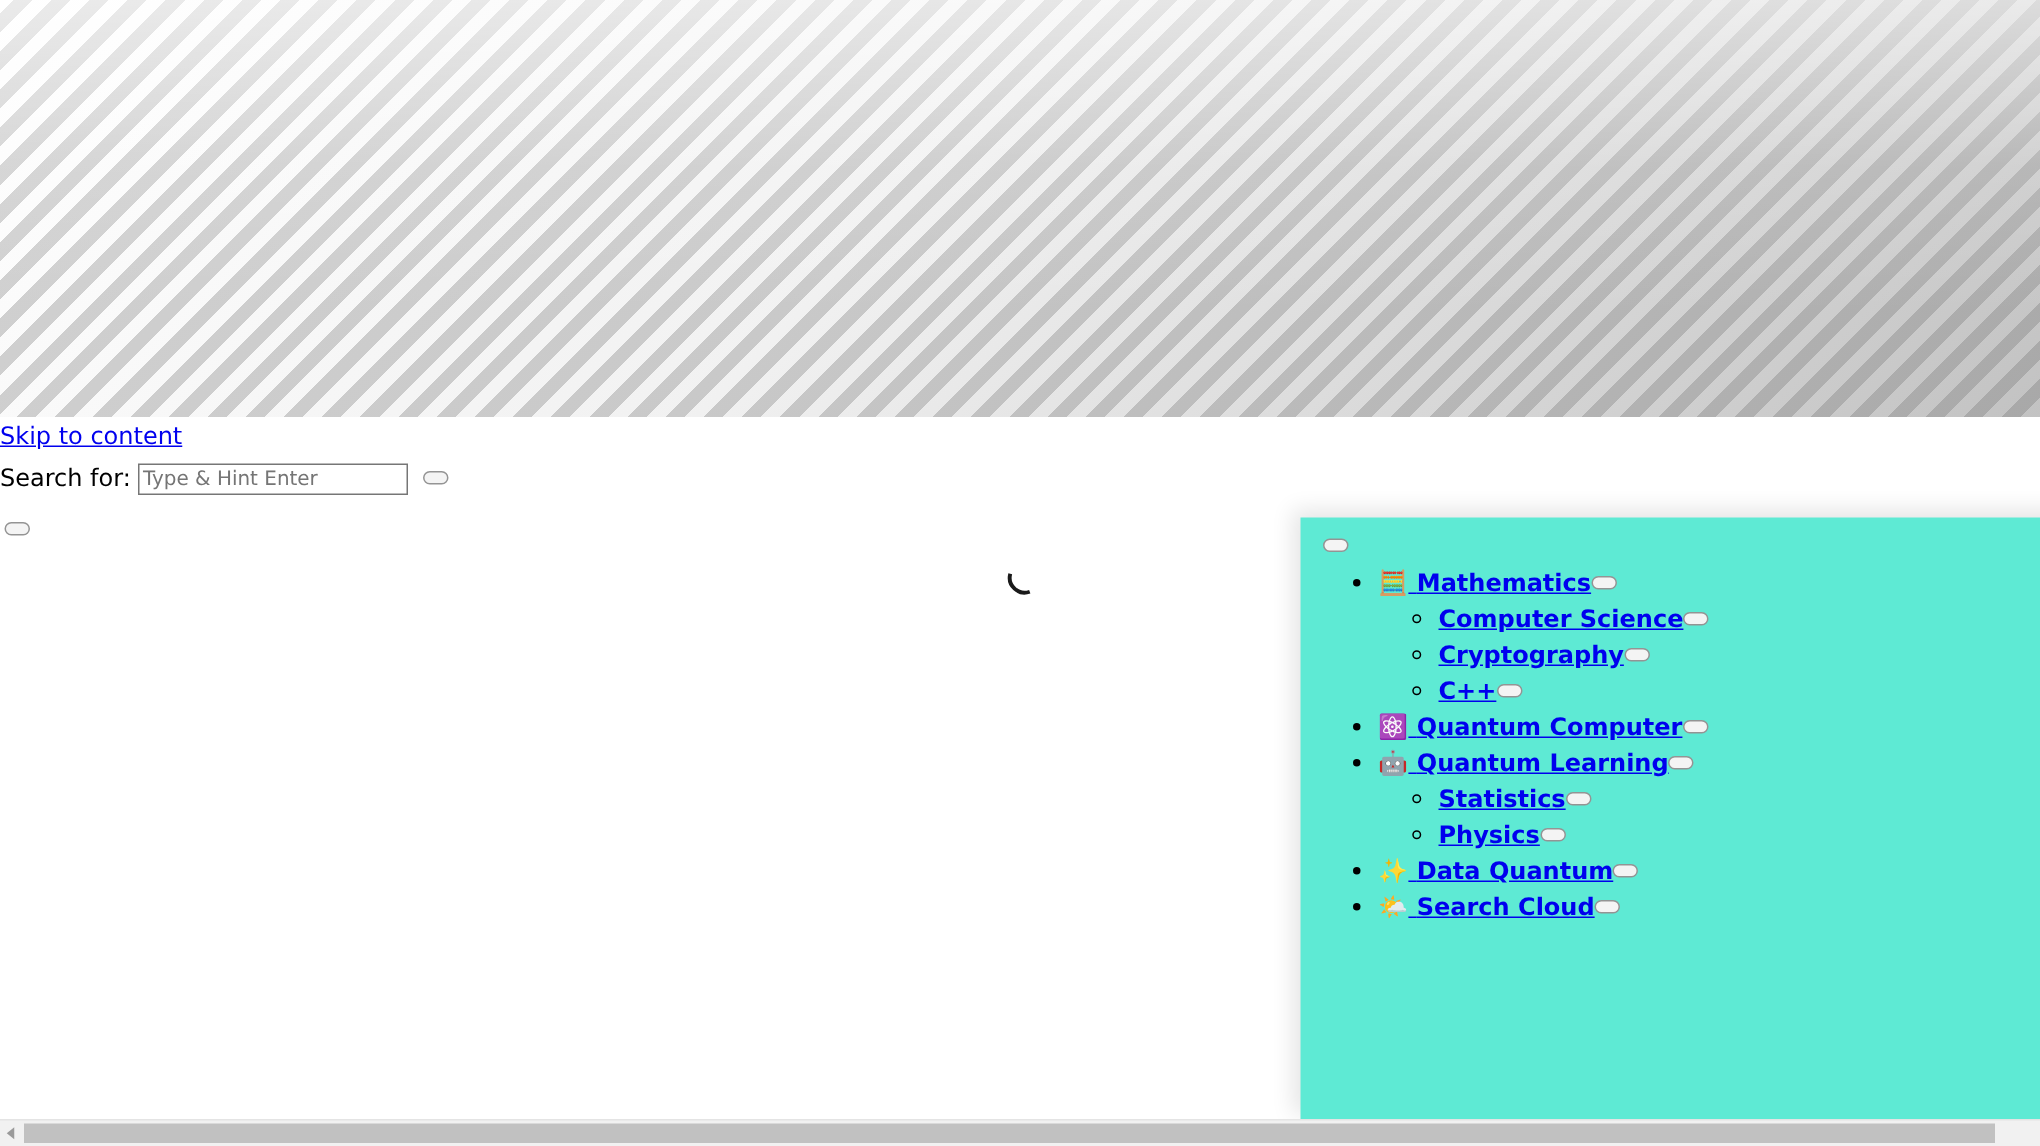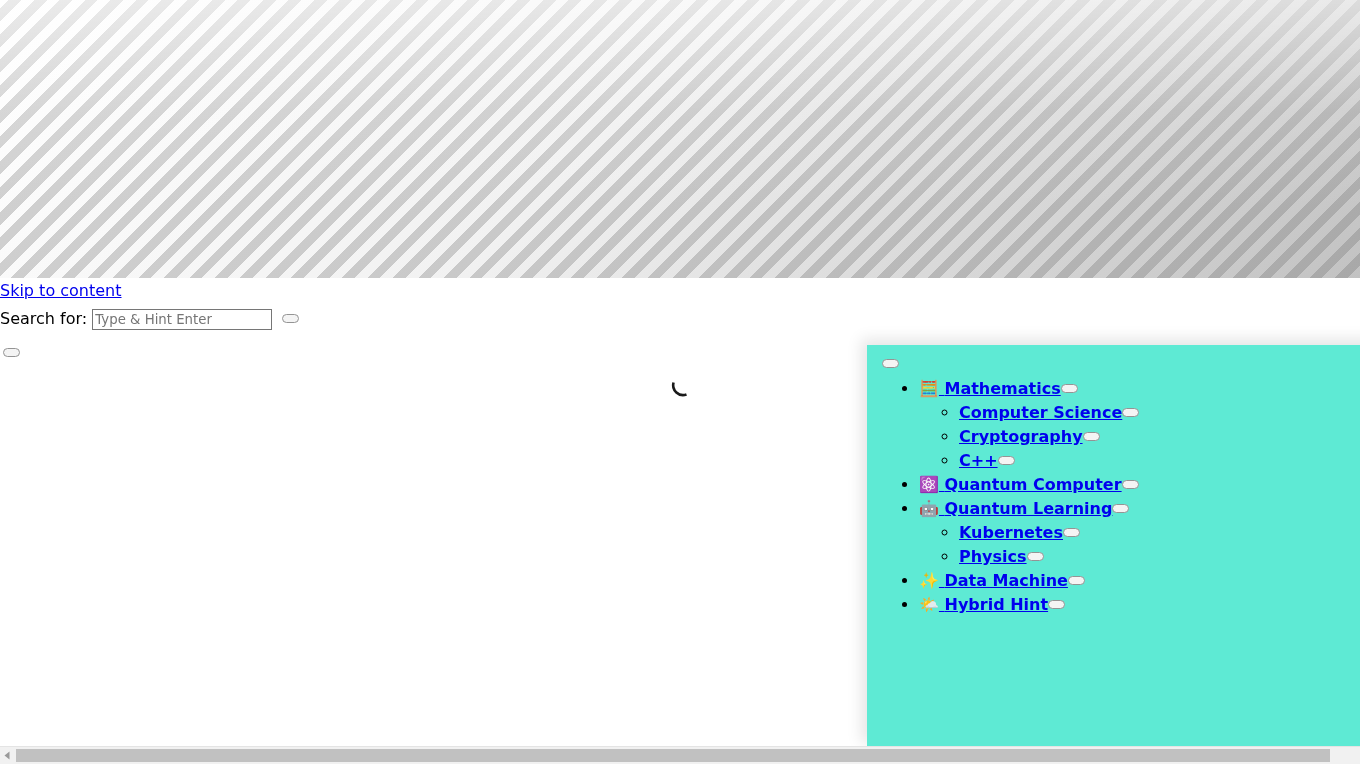--- a/index.html
+++ b/index.html
@@ -238,34 +238,34 @@
     </li>
 
     <li>
       <a class="menu-link" href="#"><span class="menu-emoji">⚛️</span> <span>Quantum Computer</span></a><button class="pill-btn sub-toggle" type="button"></button>
     </li>
 
     <li>
       <a class="menu-link" href="#"><span class="menu-emoji">🤖</span> <span>Quantum Learning</span></a><button class="pill-btn sub-toggle" type="button"></button>
       <ul class="menu-sub">
         <li>
-          <a class="menu-link" href="#">Kubernetes</a><button class="pill-btn sub-toggle" type="button"></button>
+          <a class="menu-link" href="#">Statistics</a><button class="pill-btn sub-toggle" type="button"></button>
         </li>
         <li>
           <a class="menu-link" href="#">Physics</a><button class="pill-btn sub-toggle" type="button"></button>
         </li>
       </ul>
     </li>
 
     <li>
-      <a class="menu-link" href="#"><span class="menu-emoji">✨</span> <span>Data Machine</span></a><button class="pill-btn sub-toggle" type="button"></button>
-    </li>
-
-    <li>
-      <a class="menu-link" href="#"><span class="menu-emoji">🌤️</span> <span>Hybrid Hint</span></a><button class="pill-btn sub-toggle" type="button"></button>
+      <a class="menu-link" href="#"><span class="menu-emoji">✨</span> <span>Data Quantum</span></a><button class="pill-btn sub-toggle" type="button"></button>
+    </li>
+
+    <li>
+      <a class="menu-link" href="#"><span class="menu-emoji">🌤️</span> <span>Search Cloud</span></a><button class="pill-btn sub-toggle" type="button"></button>
     </li>
 
   </ul>
 </div>
 
 <div id="hscroll">
   <div id="hscroll-arrow-left">
     <svg width="15" height="17" viewBox="0 0 15 17">
       <path d="M 9.5 4.5 L 4.5 8.5 L 9.5 12.5 Z" fill="#9a9a9a"></path>
     </svg>

